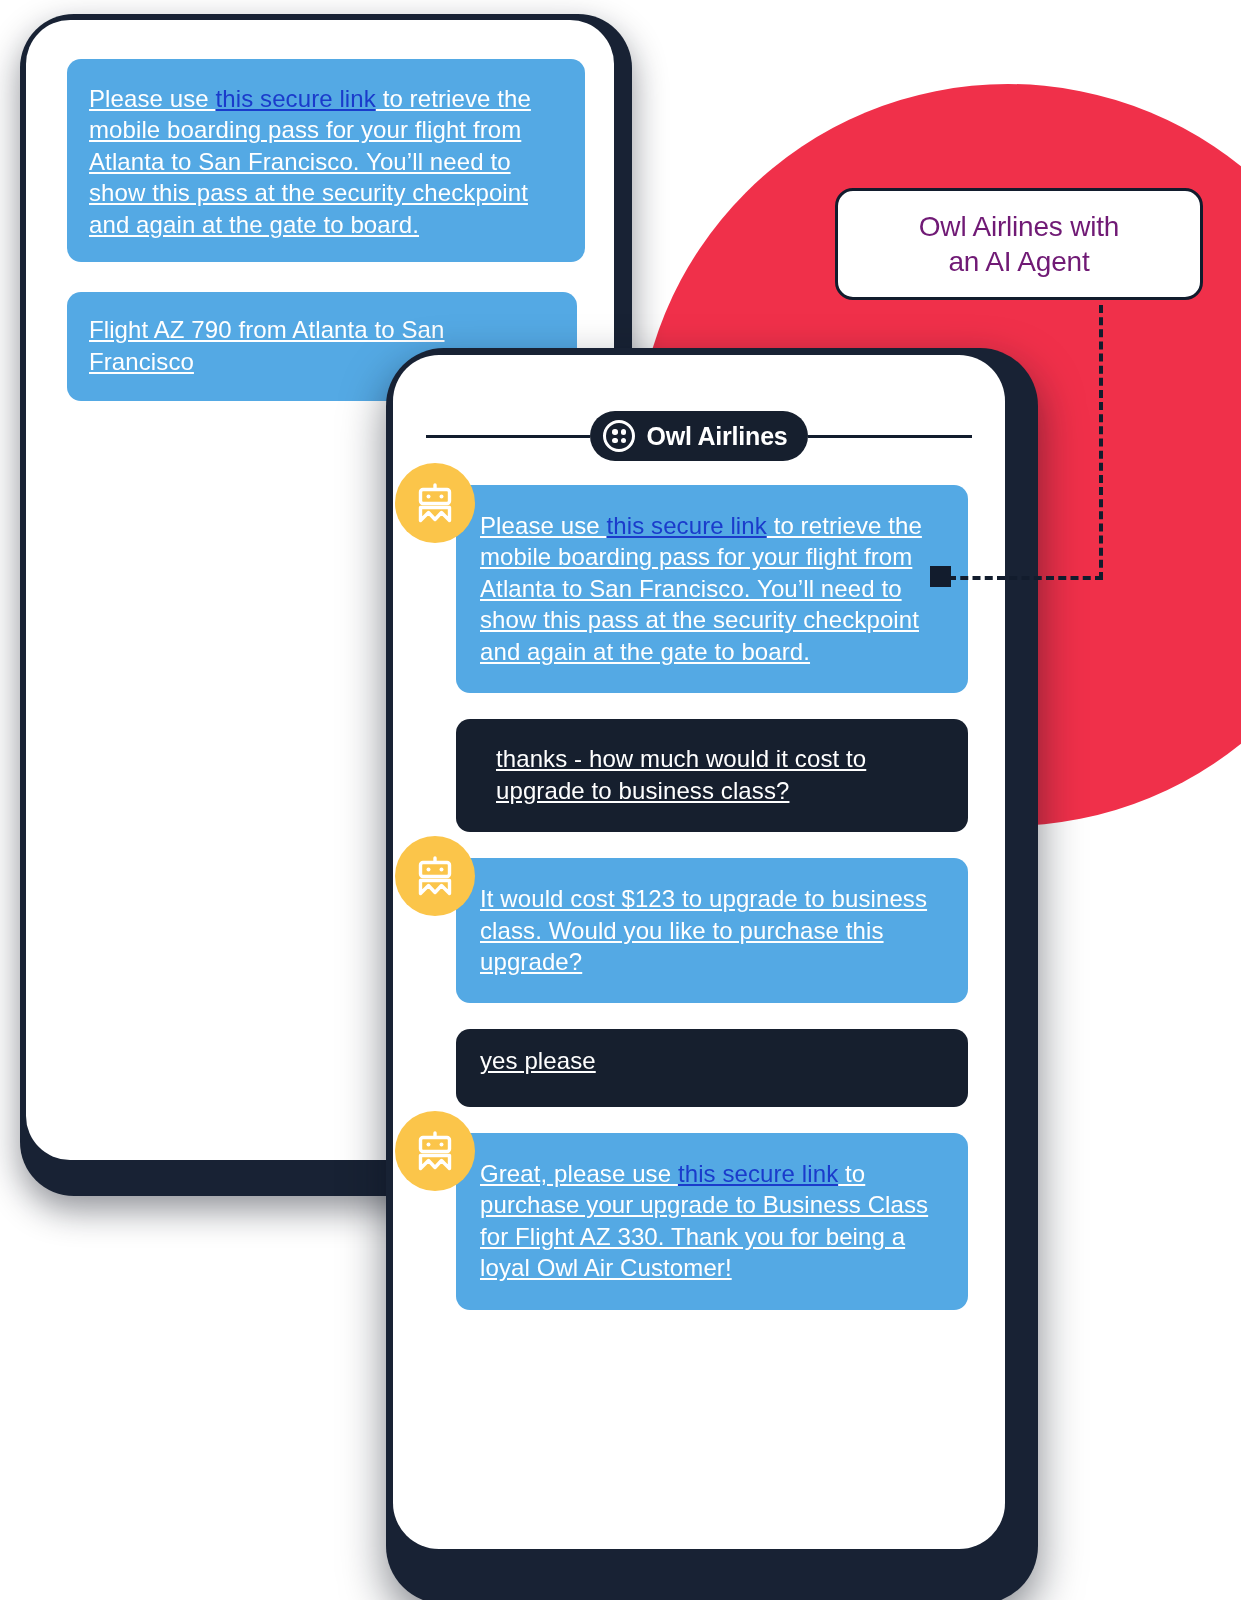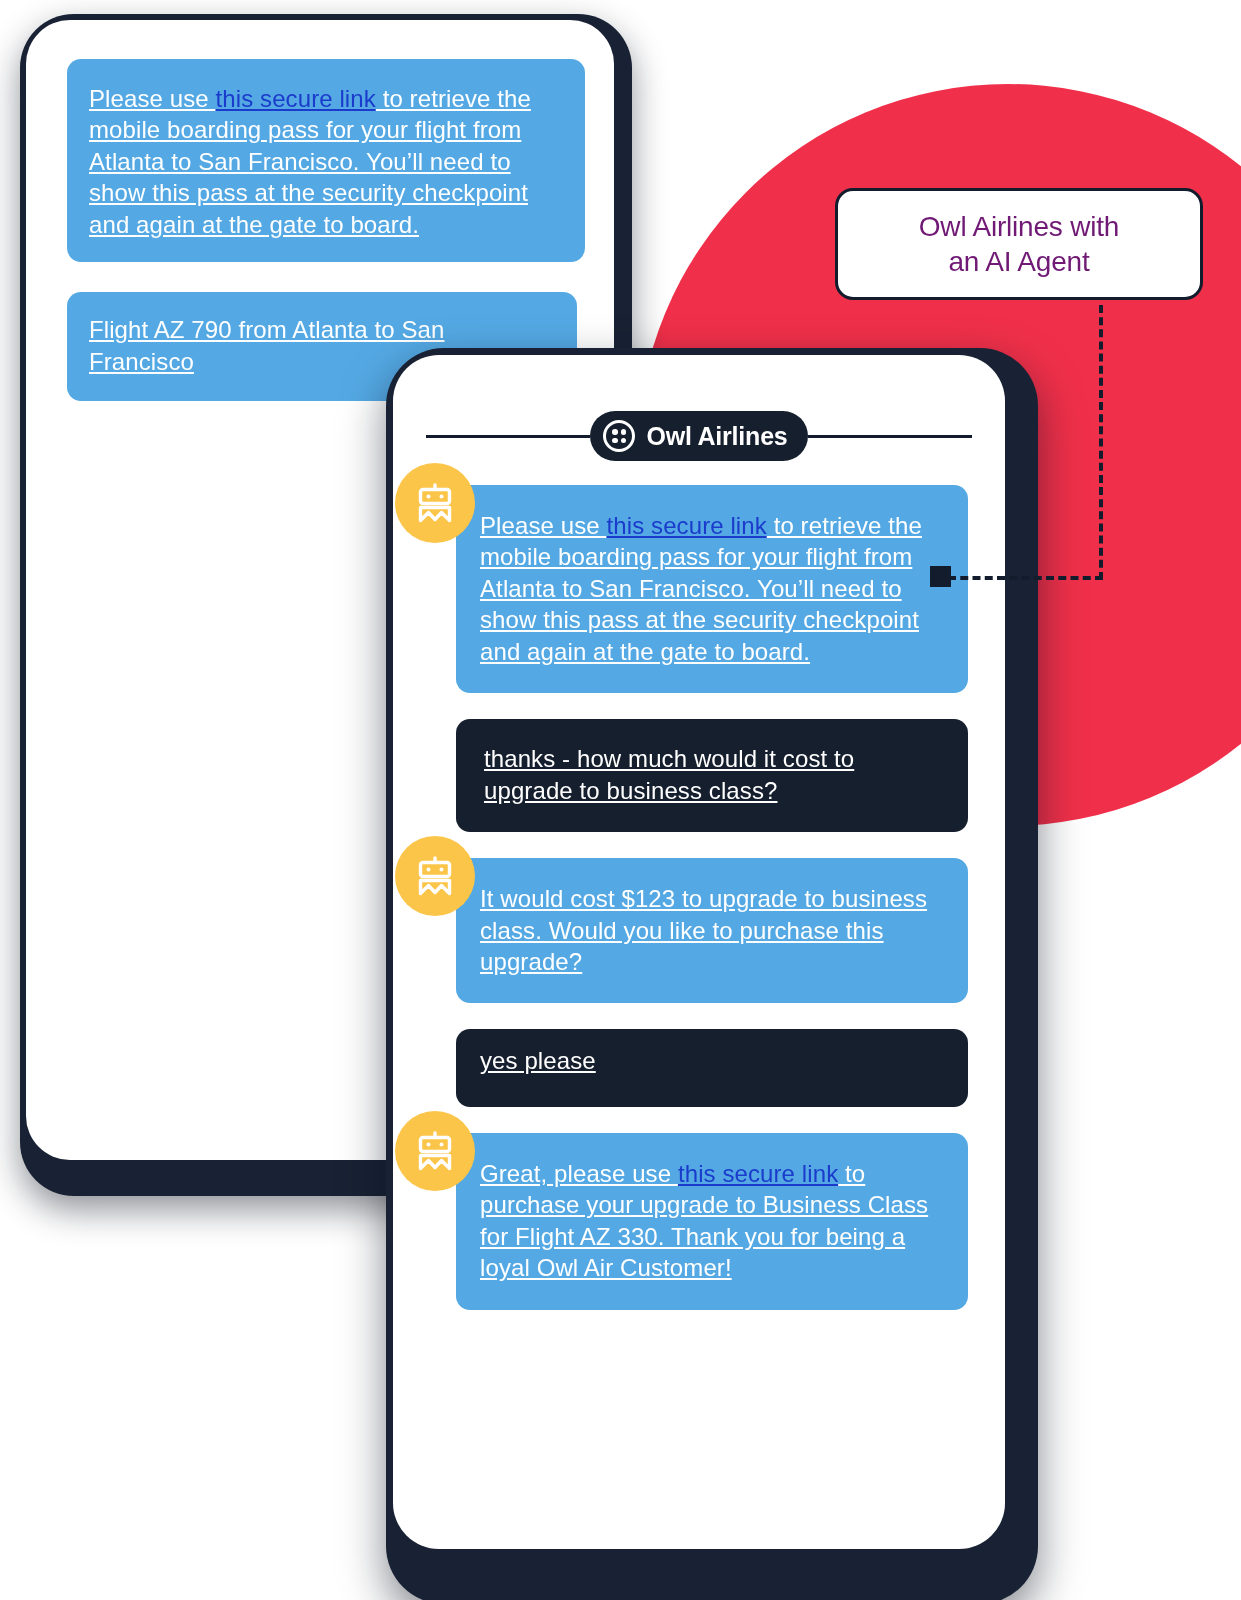--- a/index.html
+++ b/index.html
@@ -66,21 +66,21 @@
   .owl-mark{width:32px;height:32px;border-radius:50%;border:3px solid #fff;
             box-sizing:border-box;display:grid;grid-template-columns:1fr 1fr;
             grid-template-rows:1fr 1fr;gap:3px;padding:6px;}
   .owl-mark i{display:block;background:#fff;border-radius:50%;}
 
   
   .fp-thread{position:absolute;left:42px;top:130px;right:18px;}
   .row{position:relative;margin-bottom:26px;}
   .msg{margin-left:21px;}
   .f-bot{width:512px;padding:25px 24px 26px;}
-  .f-user{width:512px;padding:24px 28px 26px;}
+  .f-user{width:512px;padding:24px 40px 26px;}
   .f-user.short{padding:16px 24px 30px;}
 
   
   .avatar{position:absolute;left:-40px;top:-22px;width:80px;height:80px;
           border-radius:50%;background:#FBC54A;display:flex;align-items:center;
           justify-content:center;}
   .avatar svg{display:block;}
 </style>
 </head>
 <body>

